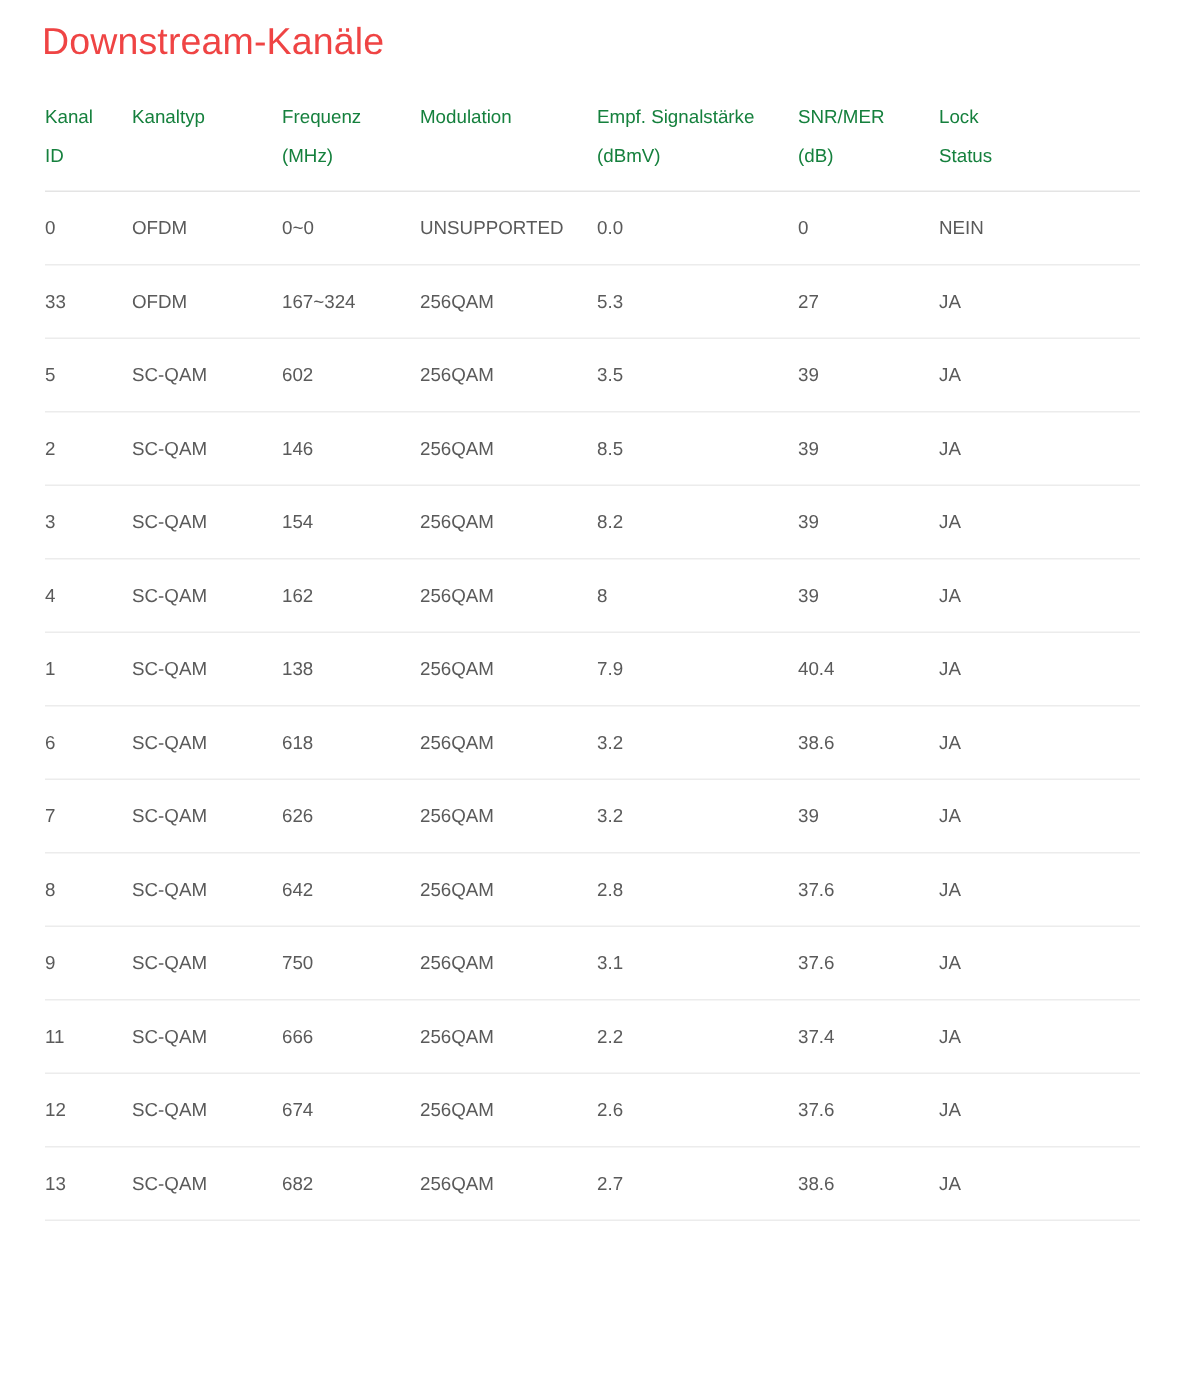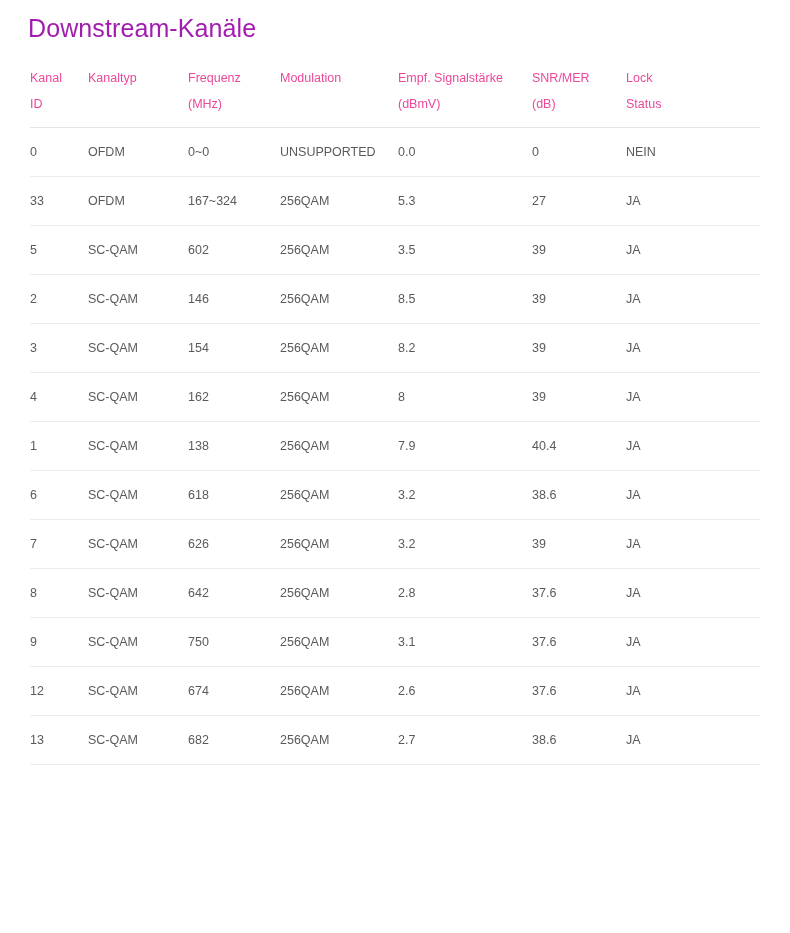--- a/index.html
+++ b/index.html
@@ -15,41 +15,41 @@
     overflow: hidden;
   }
   .page {
     position: relative;
     width: 790px;
     height: 933px;
     box-sizing: border-box;
     padding: 0 0 0 0;
   }
   .page-title {
-    color: #a21caf;
+    color: #ef4444;
     font-size: 25px;
     font-weight: normal;
     letter-spacing: 0.1px;
     margin: 0;
     padding: 13px 0 0 28px;
     line-height: 30px;
   }
   .table-wrap {
     margin: 14px 30px 0 30px;
   }
   table.ds {
     width: 100%;
     border-collapse: collapse;
     table-layout: fixed;
     font-size: 12.5px;
   }
   table.ds thead th {
     text-align: left;
     font-weight: normal;
-    color: #ec4899;
+    color: #15803d;
     font-size: 12.5px;
     padding: 8px 0 10px 0;
     vertical-align: top;
     border-bottom: 1px solid #e4e4e4;
     line-height: 26px;
     margin-left: 32px;
   }
   table.ds thead th .hl {
     display: block;
   }
@@ -221,20 +221,29 @@
         <tr>
           <td class="pad-id">9</td>
           <td class="pad-type">SC-QAM</td>
           <td class="pad-freq">750</td>
           <td class="pad-mod">256QAM</td>
           <td>3.1</td>
           <td>37.6</td>
           <td>JA</td>
         </tr>
         <tr>
+          <td class="pad-id">11</td>
+          <td class="pad-type">SC-QAM</td>
+          <td class="pad-freq">666</td>
+          <td class="pad-mod">256QAM</td>
+          <td>2.2</td>
+          <td>37.4</td>
+          <td>JA</td>
+        </tr>
+        <tr>
           <td class="pad-id">12</td>
           <td class="pad-type">SC-QAM</td>
           <td class="pad-freq">674</td>
           <td class="pad-mod">256QAM</td>
           <td>2.6</td>
           <td>37.6</td>
           <td>JA</td>
         </tr>
         <tr>
           <td class="pad-id">13</td>

